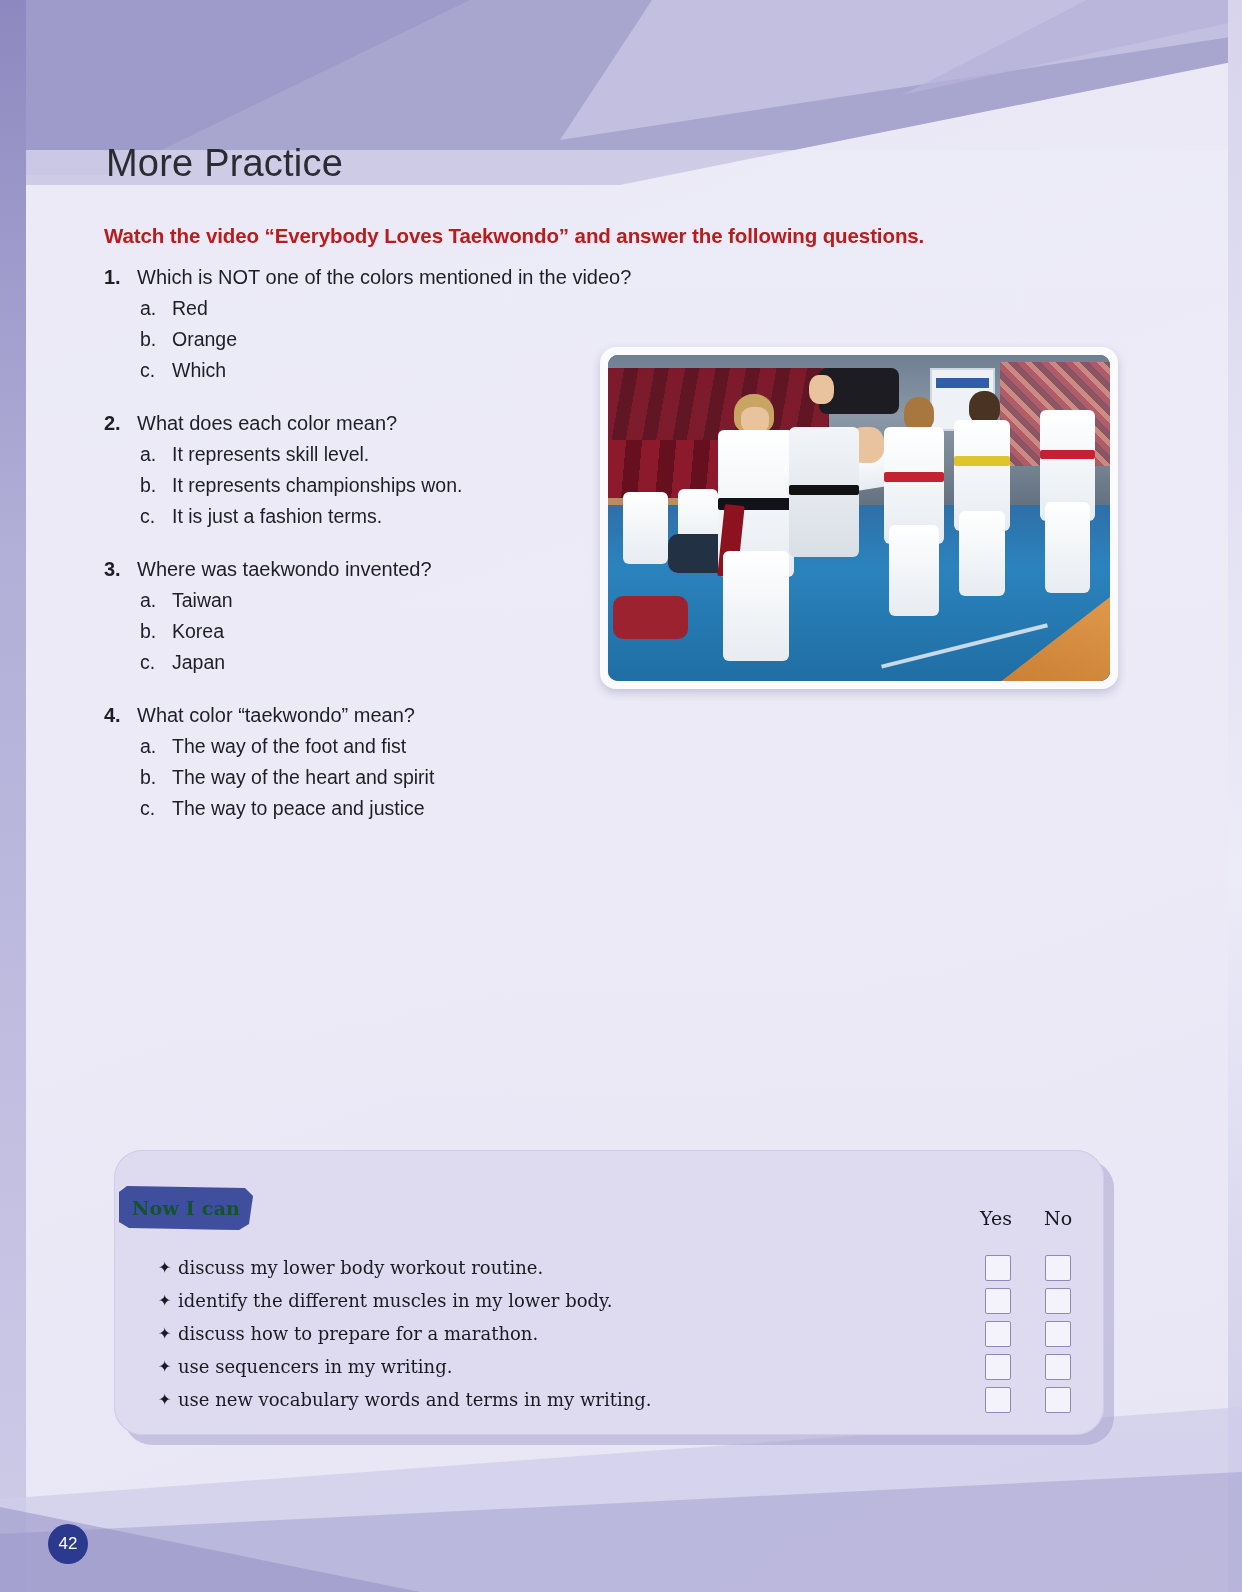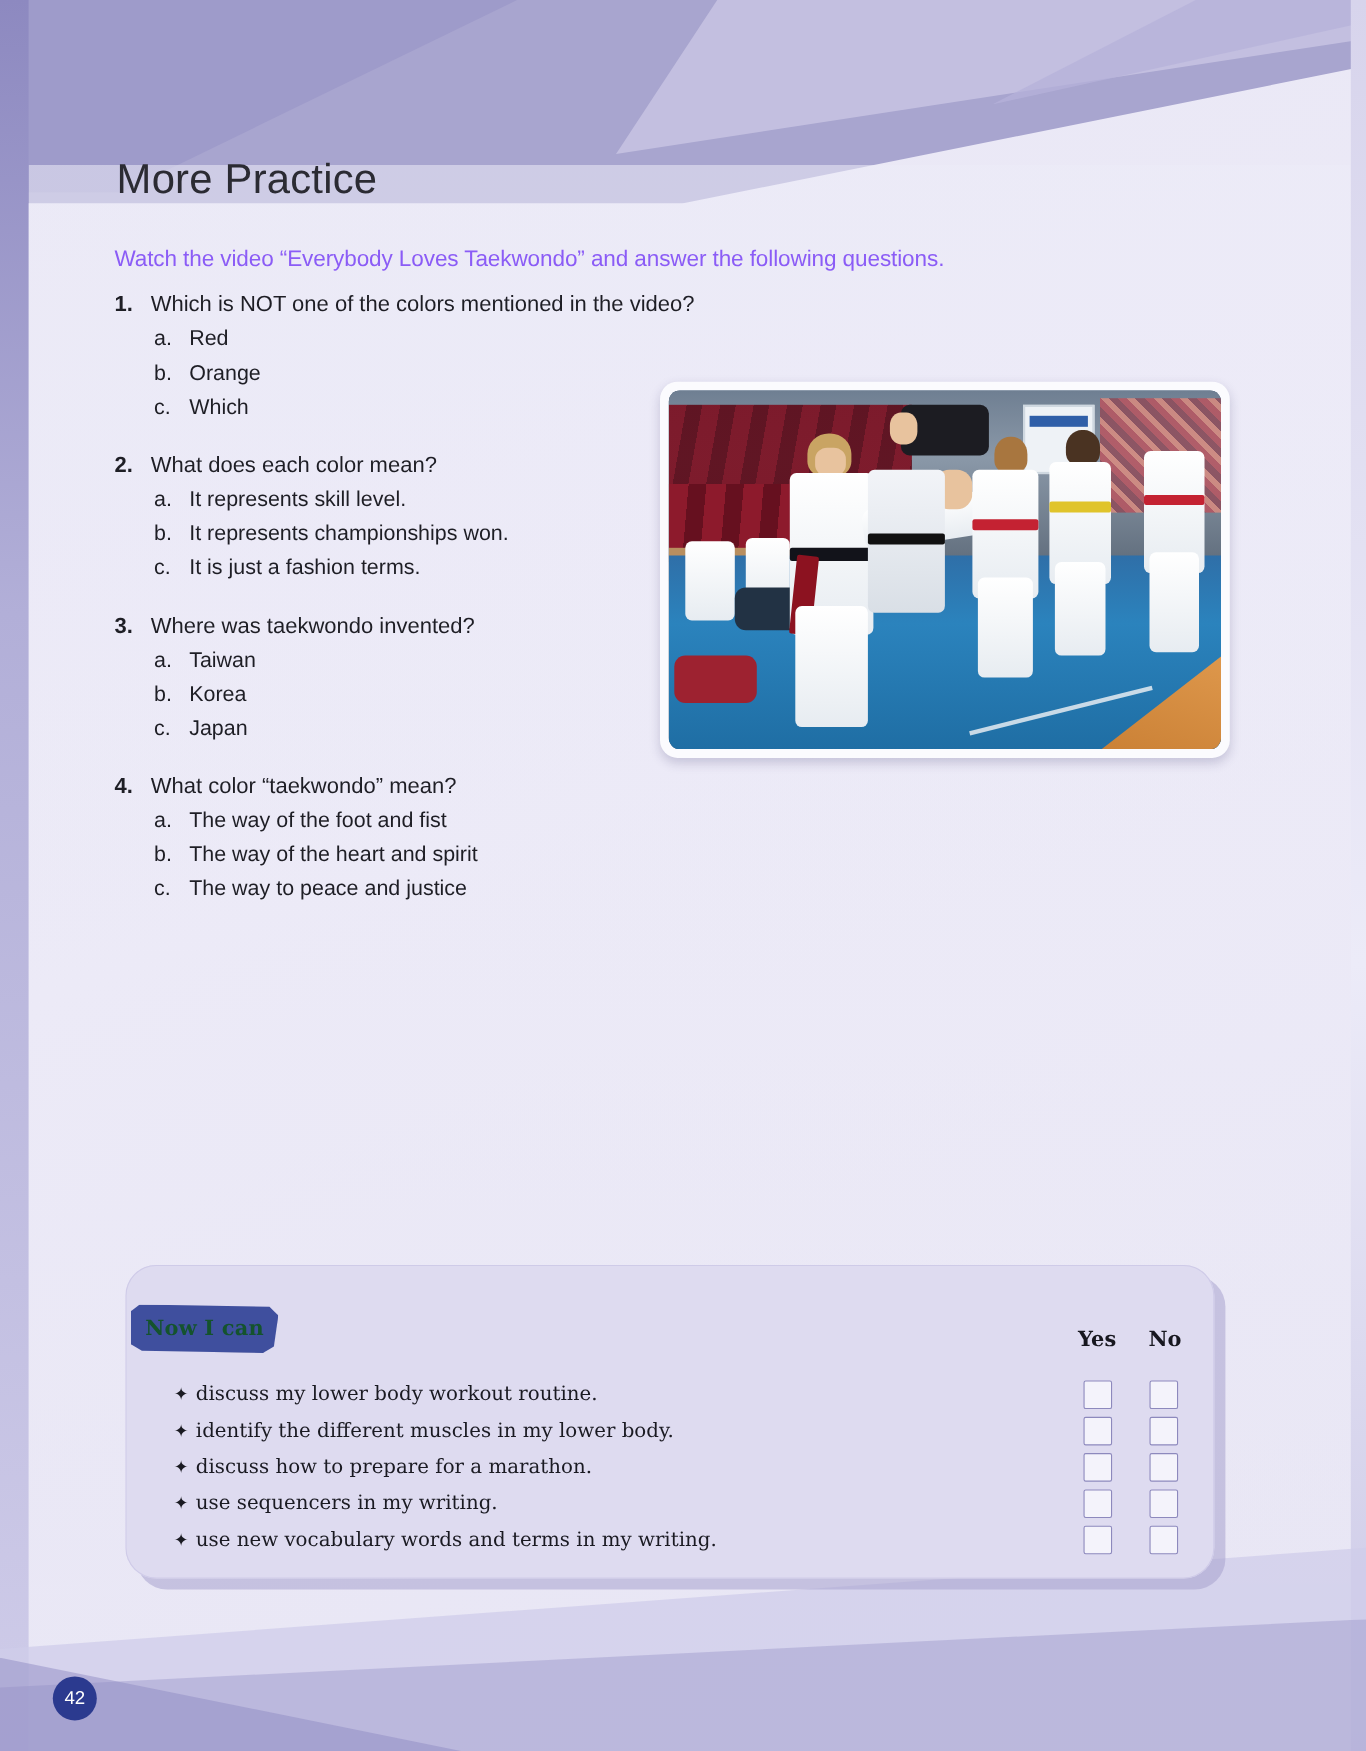--- a/index.html
+++ b/index.html
@@ -106,22 +106,22 @@
     position: absolute;
     left: 106px; top: 98px;
     font-size: 38px;
     color: #2b2b33;
     letter-spacing: .2px;
   }
   .instruction {
     position: absolute;
     left: 104px; top: 180px;
     font-size: 20.5px;
-    font-weight: normal;
-    color: #8b5cf6;
+    font-weight: bold;
+    color: #b91c1c;
     letter-spacing: -0.1px;
   }
 
   .questions {
     position: absolute;
     left: 104px; top: 222px;
     width: 560px;
   }
   .q-block { margin-bottom: 30px; }
   .q-line {
@@ -256,21 +256,21 @@
     color: #14532d;
     font-family: "DejaVu Serif", serif;
     font-weight: bold;
     font-size: 19px;
     letter-spacing: .2px;
   }
   .yes-label, .no-label {
     position: absolute;
     top: 1163px;
     font-size: 19px;
-    font-weight: bold;
+    font-weight: normal;
     color: #17171f;
     font-family: "DejaVu Serif", serif;
   }
   .yes-label { left: 980px; }
   .no-label  { left: 1044px; }
 
   .nic-list {
     position: absolute;
     left: 158px; top: 1207px;
     width: 780px;

